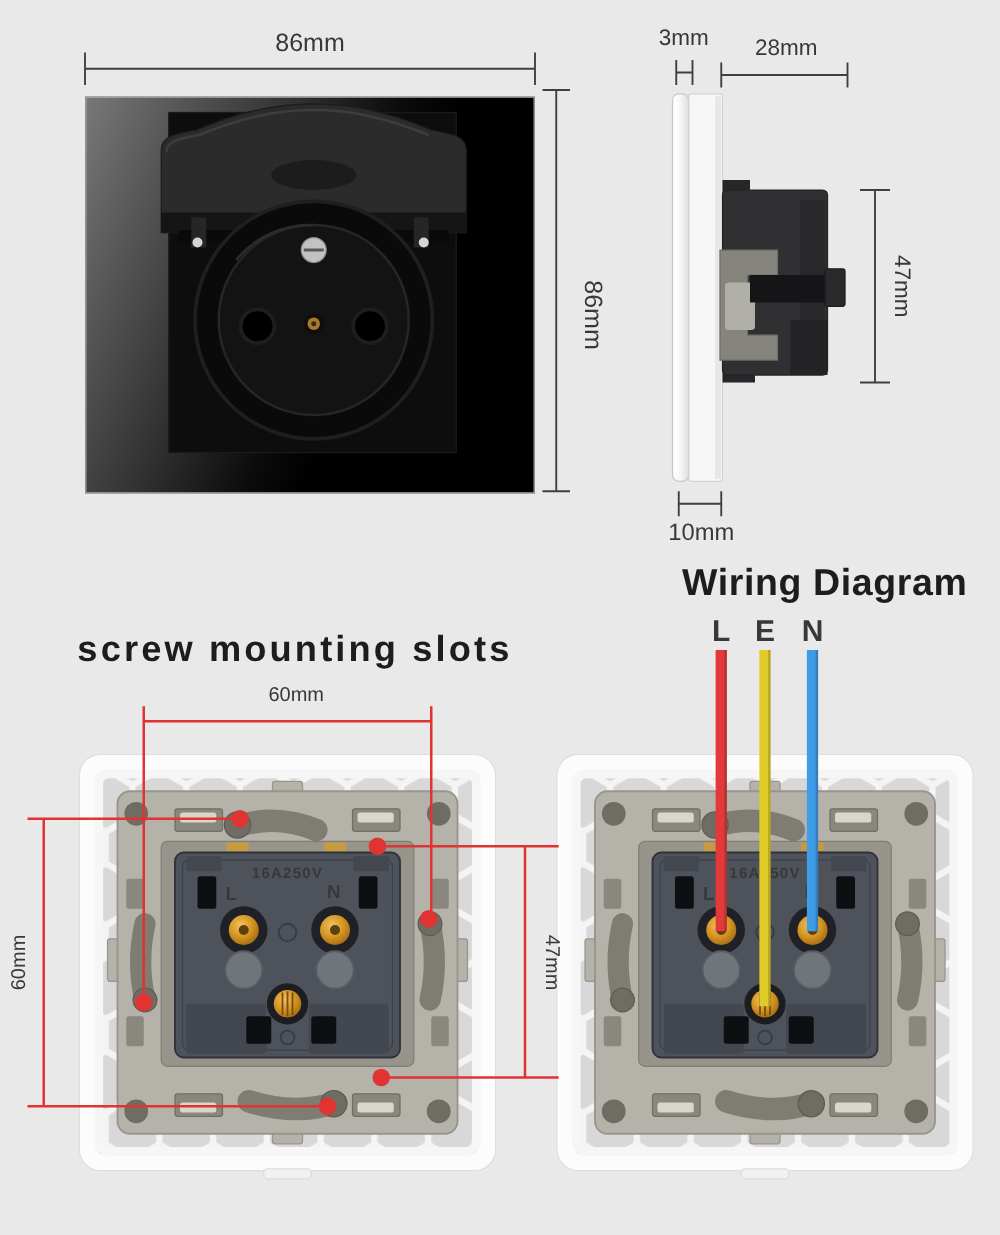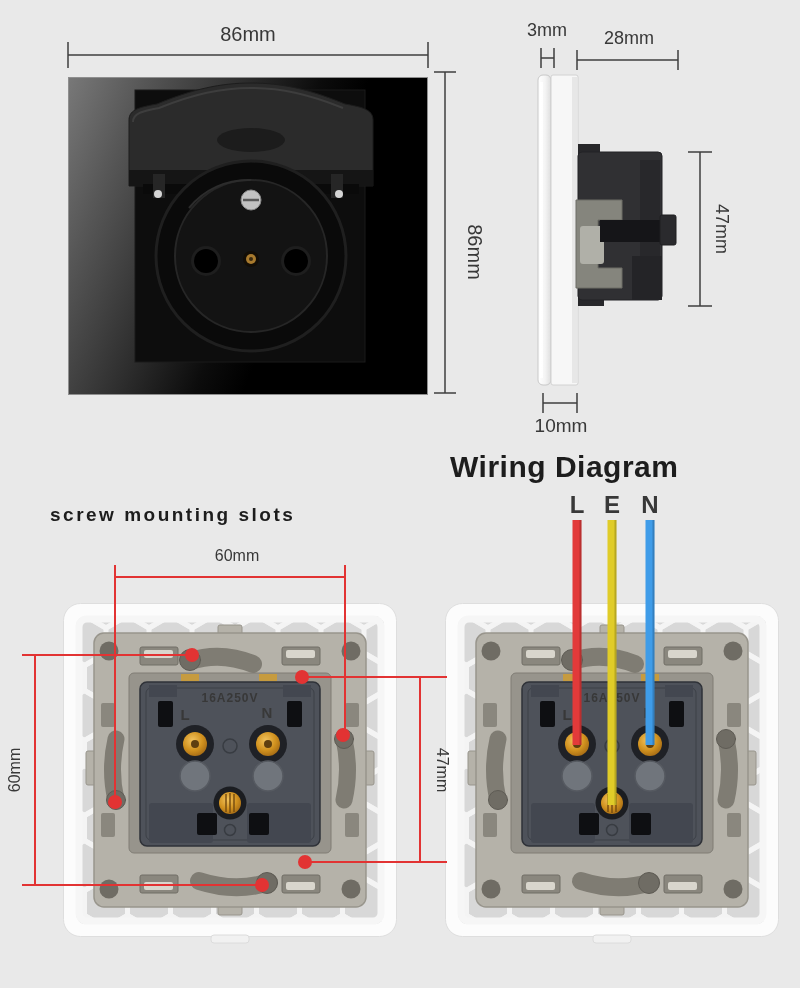--- a/index.html
+++ b/index.html
@@ -1,25 +1,25 @@
 <!DOCTYPE html>
 <html><head>
 <meta charset="utf-8">
 <style>
   html,body{margin:0;padding:0;}
   body{width:800px;height:988px;background:#e9e9e9;position:relative;overflow:hidden;
        font-family:"Liberation Sans",sans-serif;}
   .abs{position:absolute;}
   svg text{font-family:"Liberation Sans",sans-serif;fill:#383838;}
-  .title{font-weight:bold;color:#1d1d1d;text-align:left;}
+  .title{font-weight:bold;color:#1d1d1d;text-align:right;}
   #front-panel{left:68px;top:77px;width:360px;height:318px;
      background:linear-gradient(112deg,#787878 0%,#565656 16%,#2e2e2e 36%,#0c0c0c 52%,#000 62%,#000 100%);
      border:1px solid #8f8f8f;box-sizing:border-box;}
   #wiring-title{left:450px;top:450px;width:324px;font-size:30px;letter-spacing:0.5px;}
-  #screw-title{left:50px;top:504px;width:360px;font-size:19px;letter-spacing:2.5px;}
+  #screw-title{left:50px;top:504px;width:360px;font-size:29px;letter-spacing:2.5px;}
   #overlay{left:0;top:0;pointer-events:none;}
 </style>
 </head>
 <body>
 
 <svg width="0" height="0" style="position:absolute">
   <defs>
     <pattern id="hex" width="43" height="75" patternUnits="userSpaceOnUse">
       <rect width="43" height="75" fill="#d8d8d8"></rect>
       <g fill="none" stroke="#f4f4f4" stroke-width="5">

